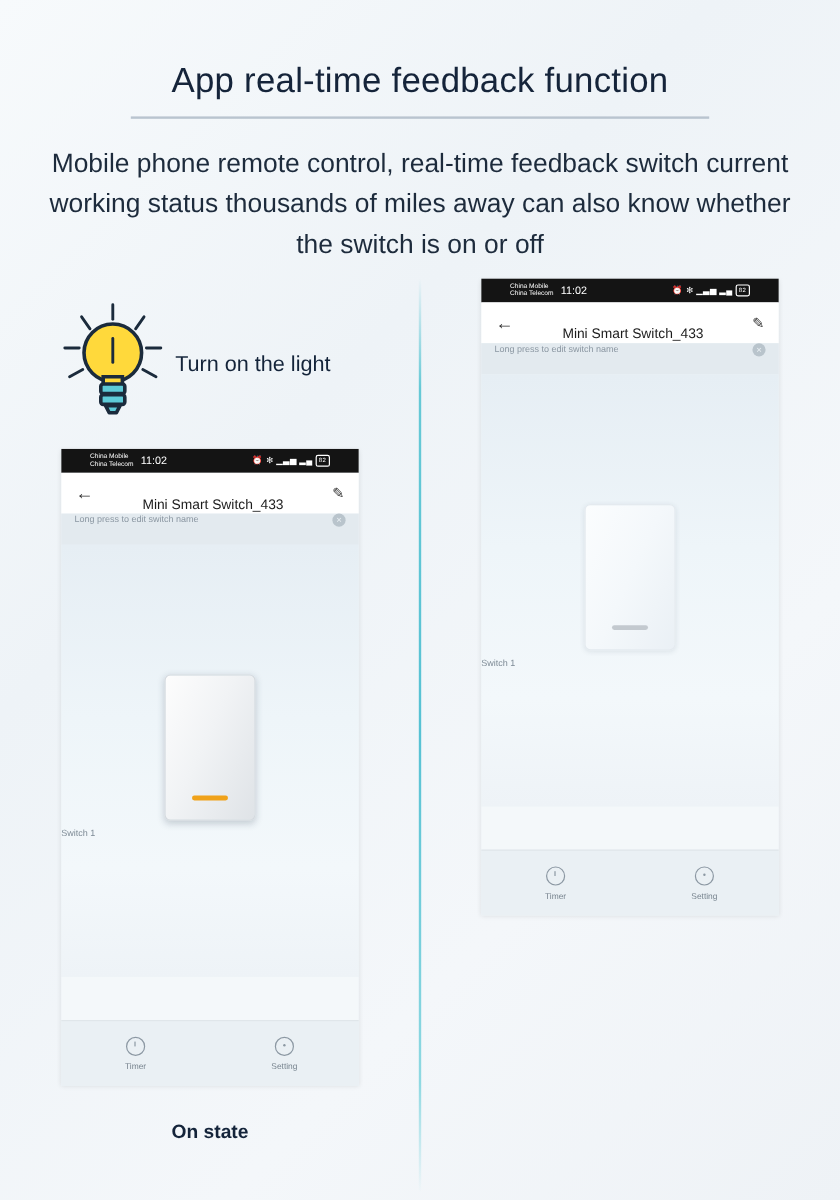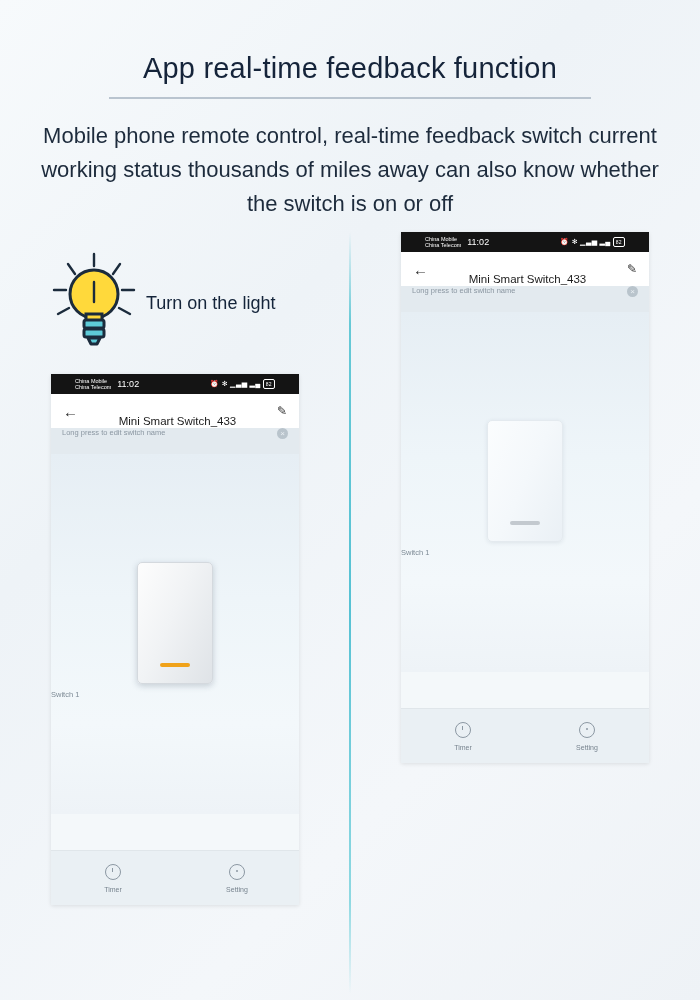--- a/index.html
+++ b/index.html
@@ -333,20 +333,21 @@
             <span class="tool-ico"></span>
             <span class="tool-label">Timer</span>
           </div>
           <div class="tool">
             <span class="tool-ico gear"></span>
             <span class="tool-label">Setting</span>
           </div>
         </div>
       </div>
 
+      <div class="state-label">On state</div>
     </div>
 
     <div class="panel right">
 
 
       <div class="phone">
         <div class="status-bar">
           <div class="carrier">
             <div>China Mobile</div>
             <div>China Telecom</div>

